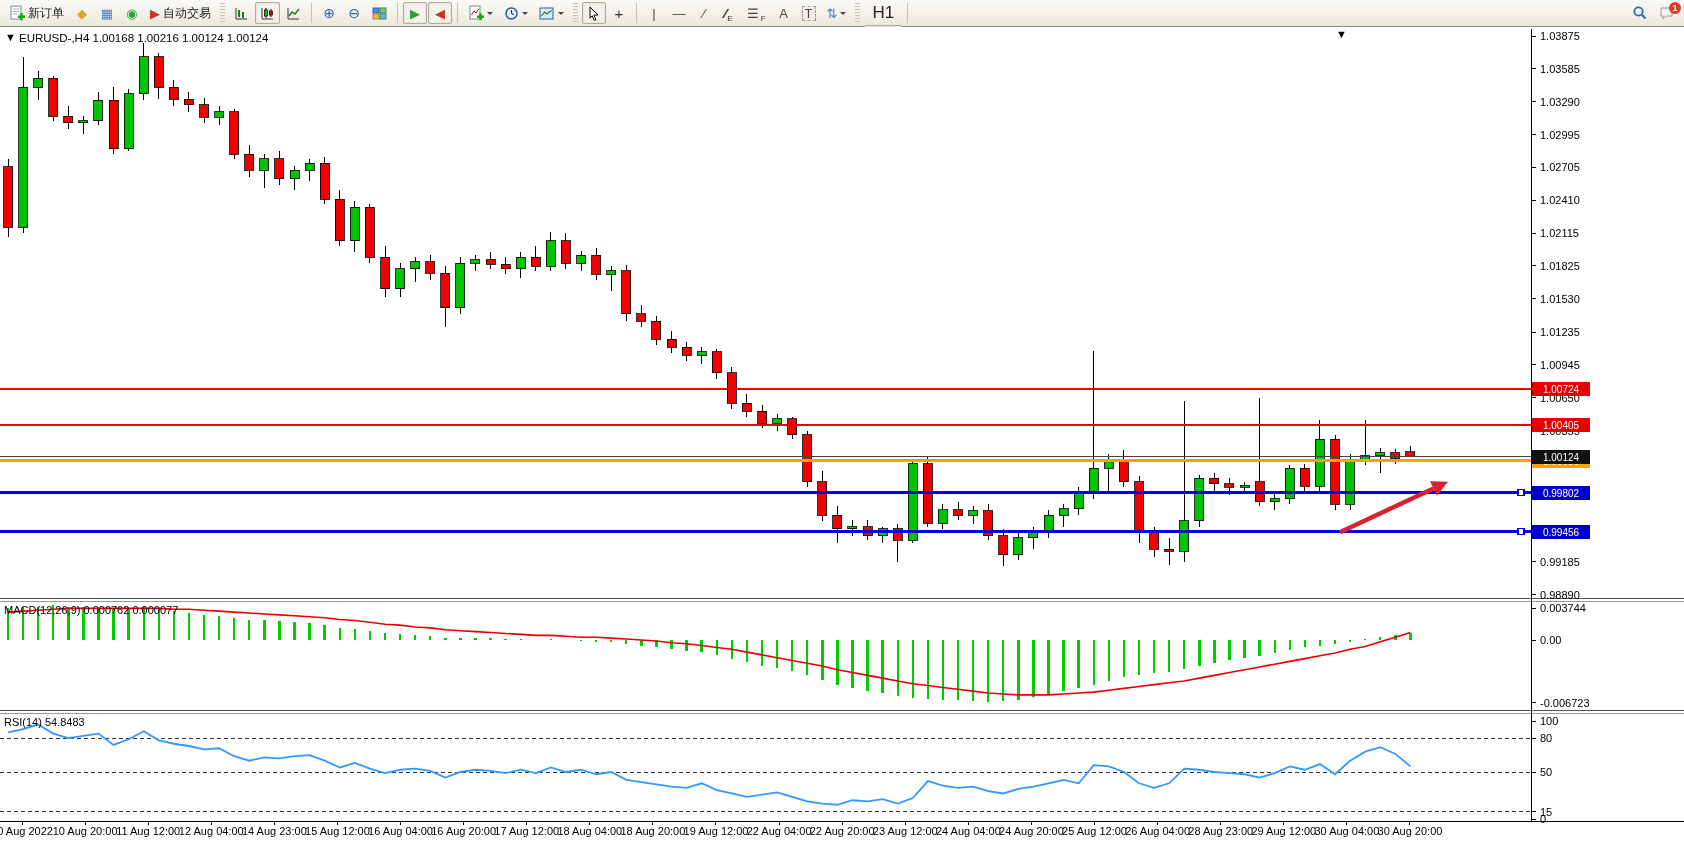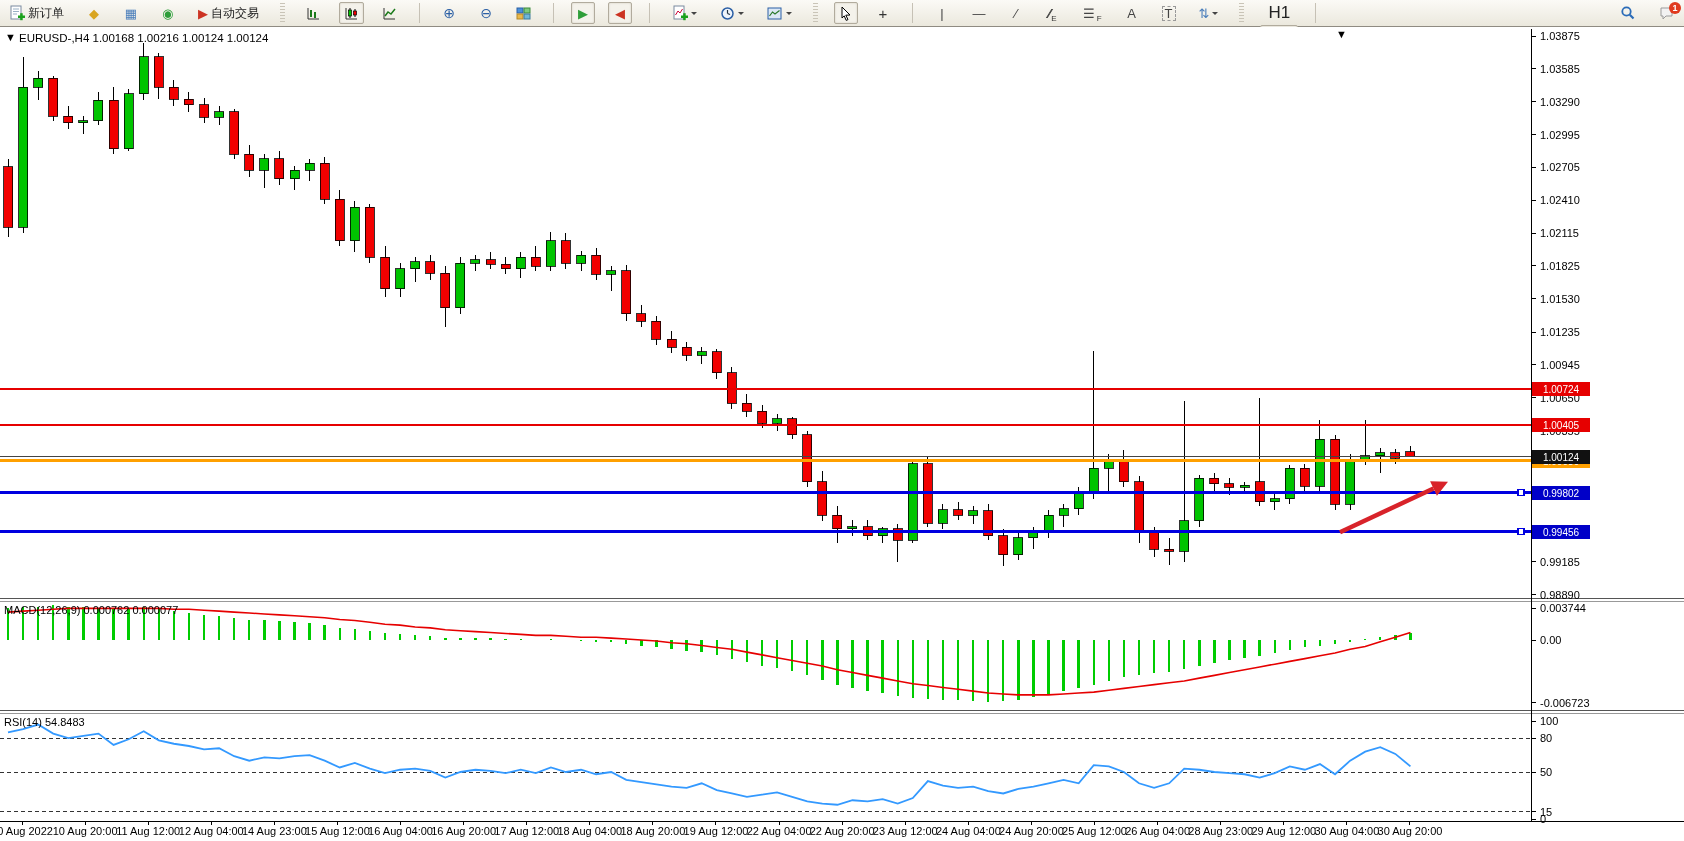--- a/index.html
+++ b/index.html
@@ -1,19 +1,19 @@
 <!DOCTYPE html>
 <html><head>
 <meta charset="utf-8">
 <style>
   html,body{margin:0;padding:0;width:1684px;height:841px;background:#fff;overflow:hidden;
     font-family:"Liberation Sans",sans-serif;}
   
   .toolbar{display:flex;align-items:center;height:27px;background:linear-gradient(#fbfaf6,#ebe8dd);
-    border-bottom:1px solid #8f8b82;padding:0 4px;gap:13px;box-sizing:border-box;}
+    border-bottom:1px solid #8f8b82;padding:0 4px;gap:1px;box-sizing:border-box;}
   .tb-btn{height:22px;min-width:24px;display:flex;align-items:center;justify-content:center;
     gap:3px;padding:0 4px;border:1px solid transparent;background:transparent;border-radius:2px;
     font:12px "Liberation Sans",sans-serif;color:#222;cursor:default;}
   .tb-btn.active{background:#f4f2eb;border-color:#b1ab9d;box-shadow:inset 0 0 2px #cfcabc;}
   .tb-sep{width:1px;height:20px;background:#c6c1b5;margin:0 4px;flex:none;}
   .tb-grip{width:5px;height:20px;margin:0 3px;flex:none;
     background:repeating-linear-gradient(to bottom,#c9c4b7 0 1px,transparent 1px 3px);}
   .g{font-size:13px;line-height:1;}
   .g.gold{color:#d9a520;} .g.blue{color:#4a7ebb;} .g.green{color:#2e9e3a;} .g.red{color:#cc3322;}
   .g.mag{color:#2b5fa5;font-size:14px;} .g.dim{color:#444;} .g.slant{letter-spacing:-3px;color:#333;}

